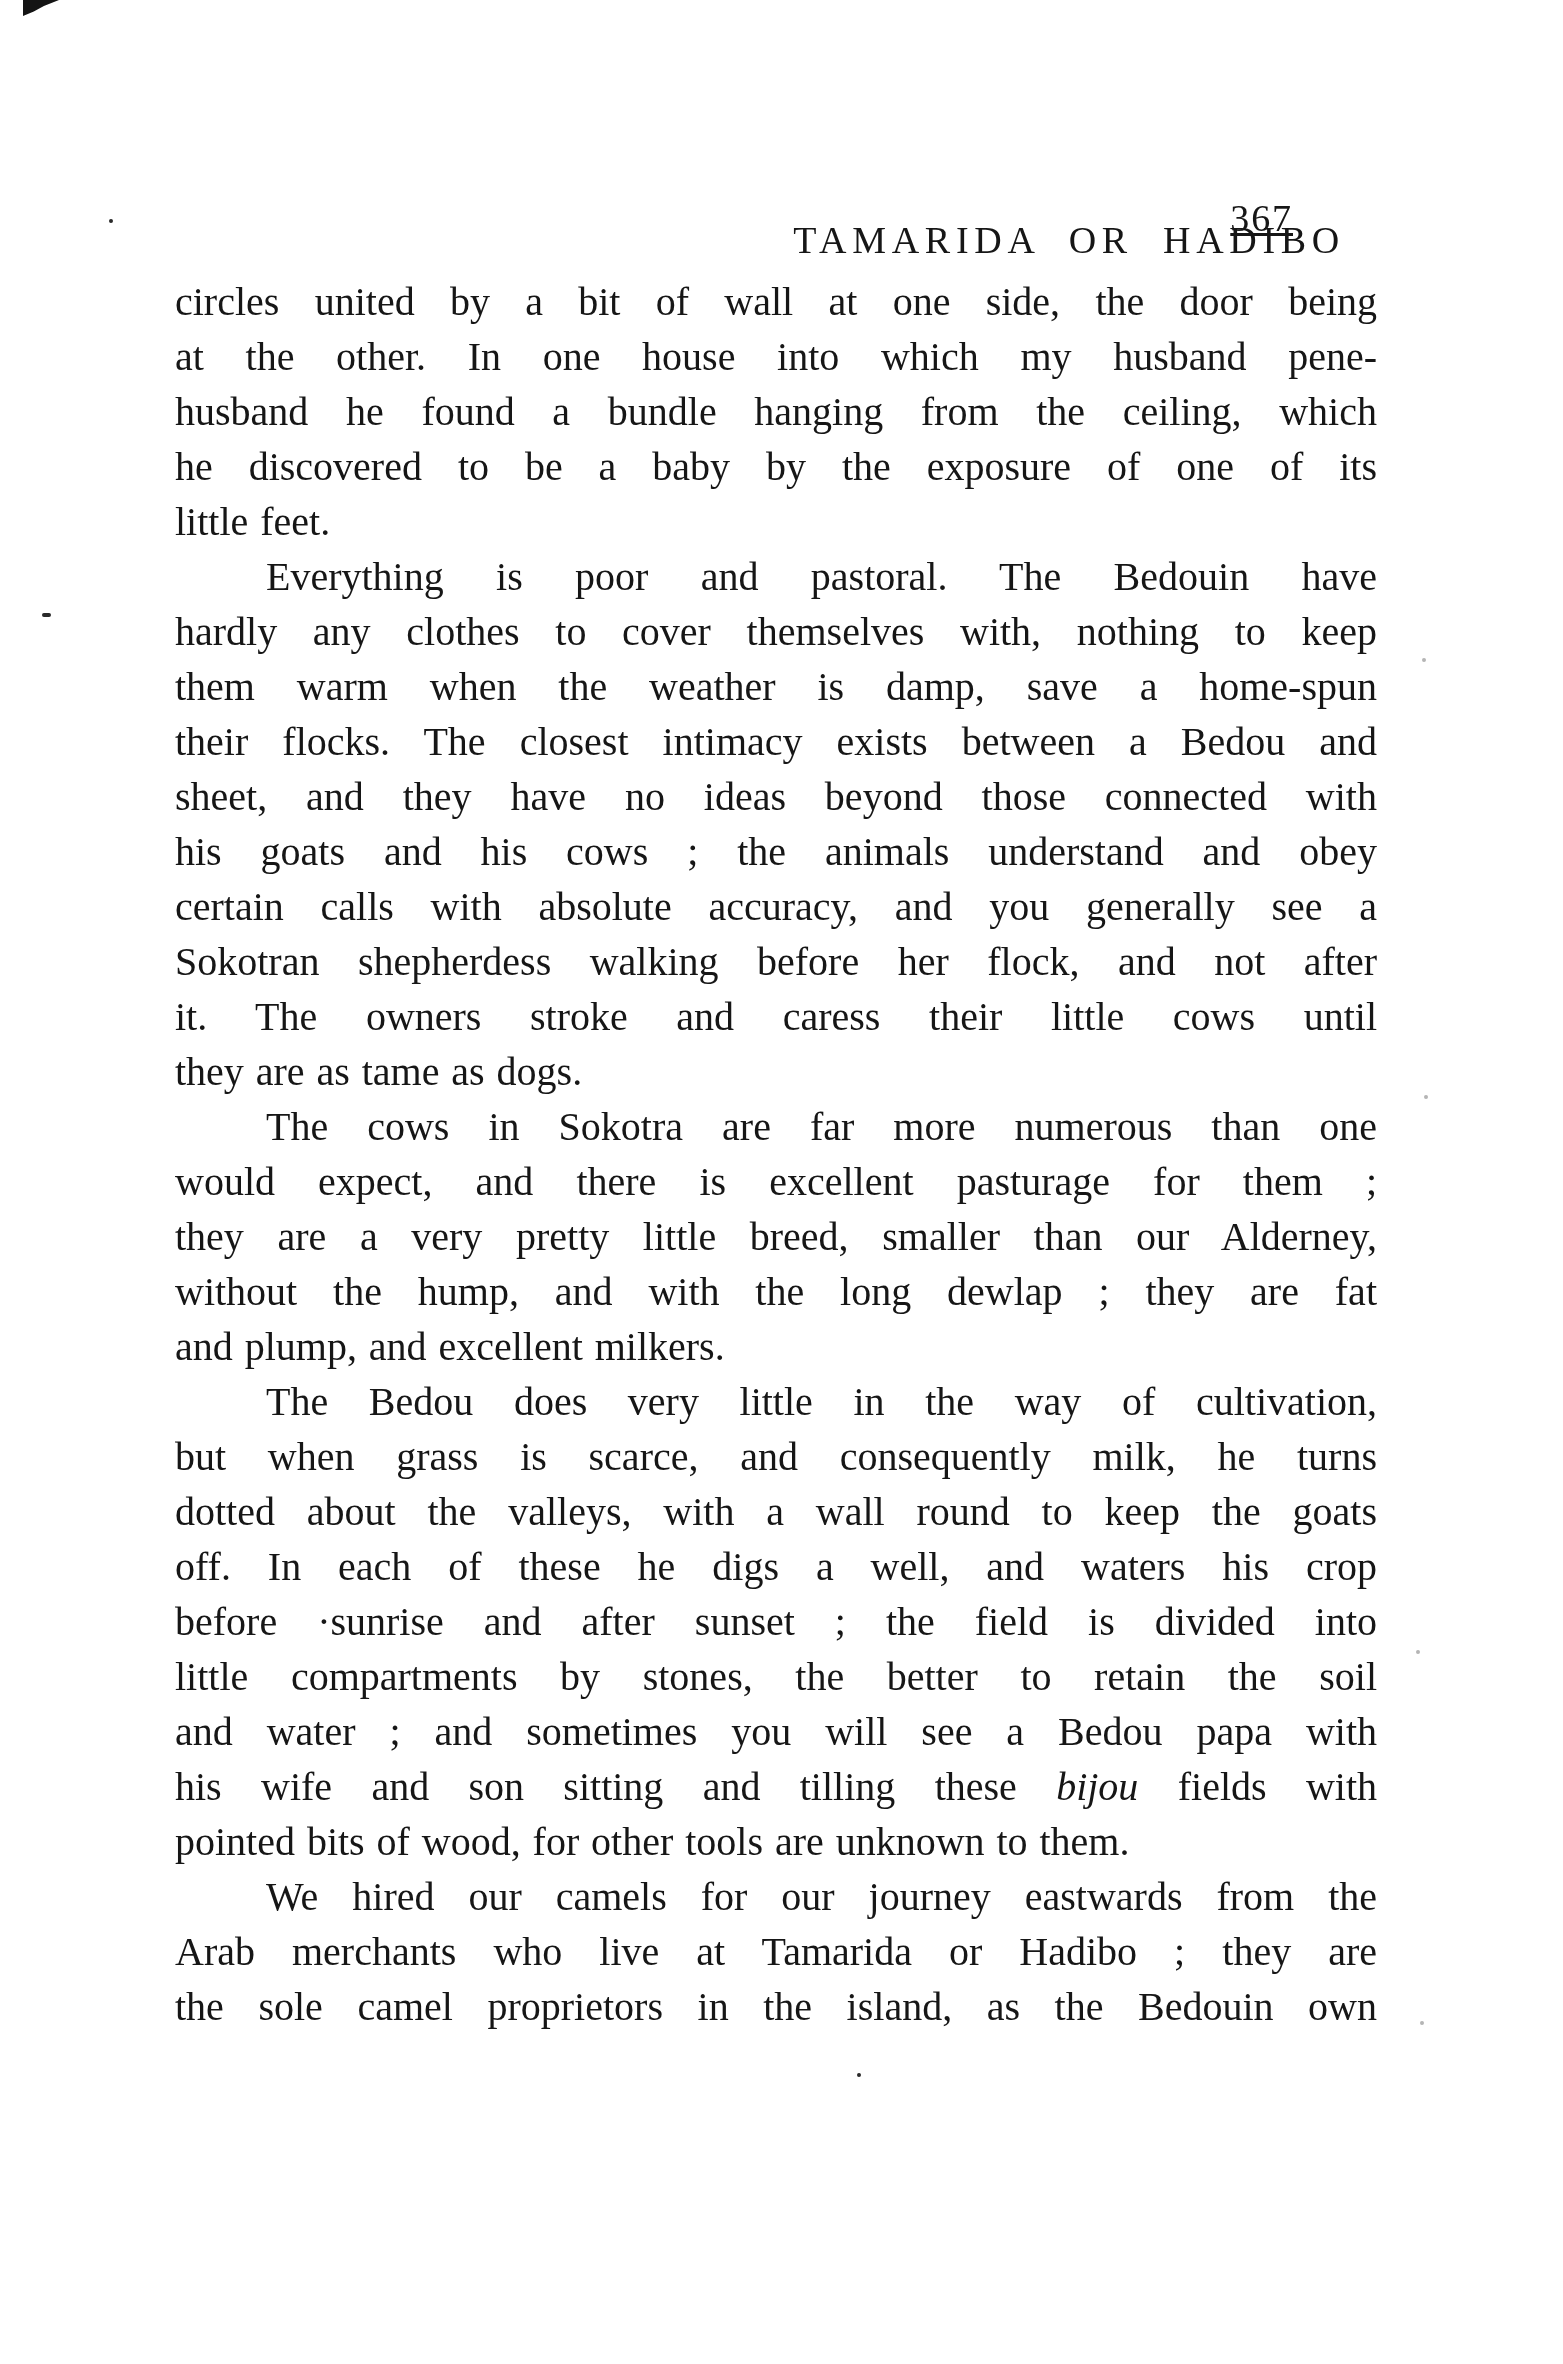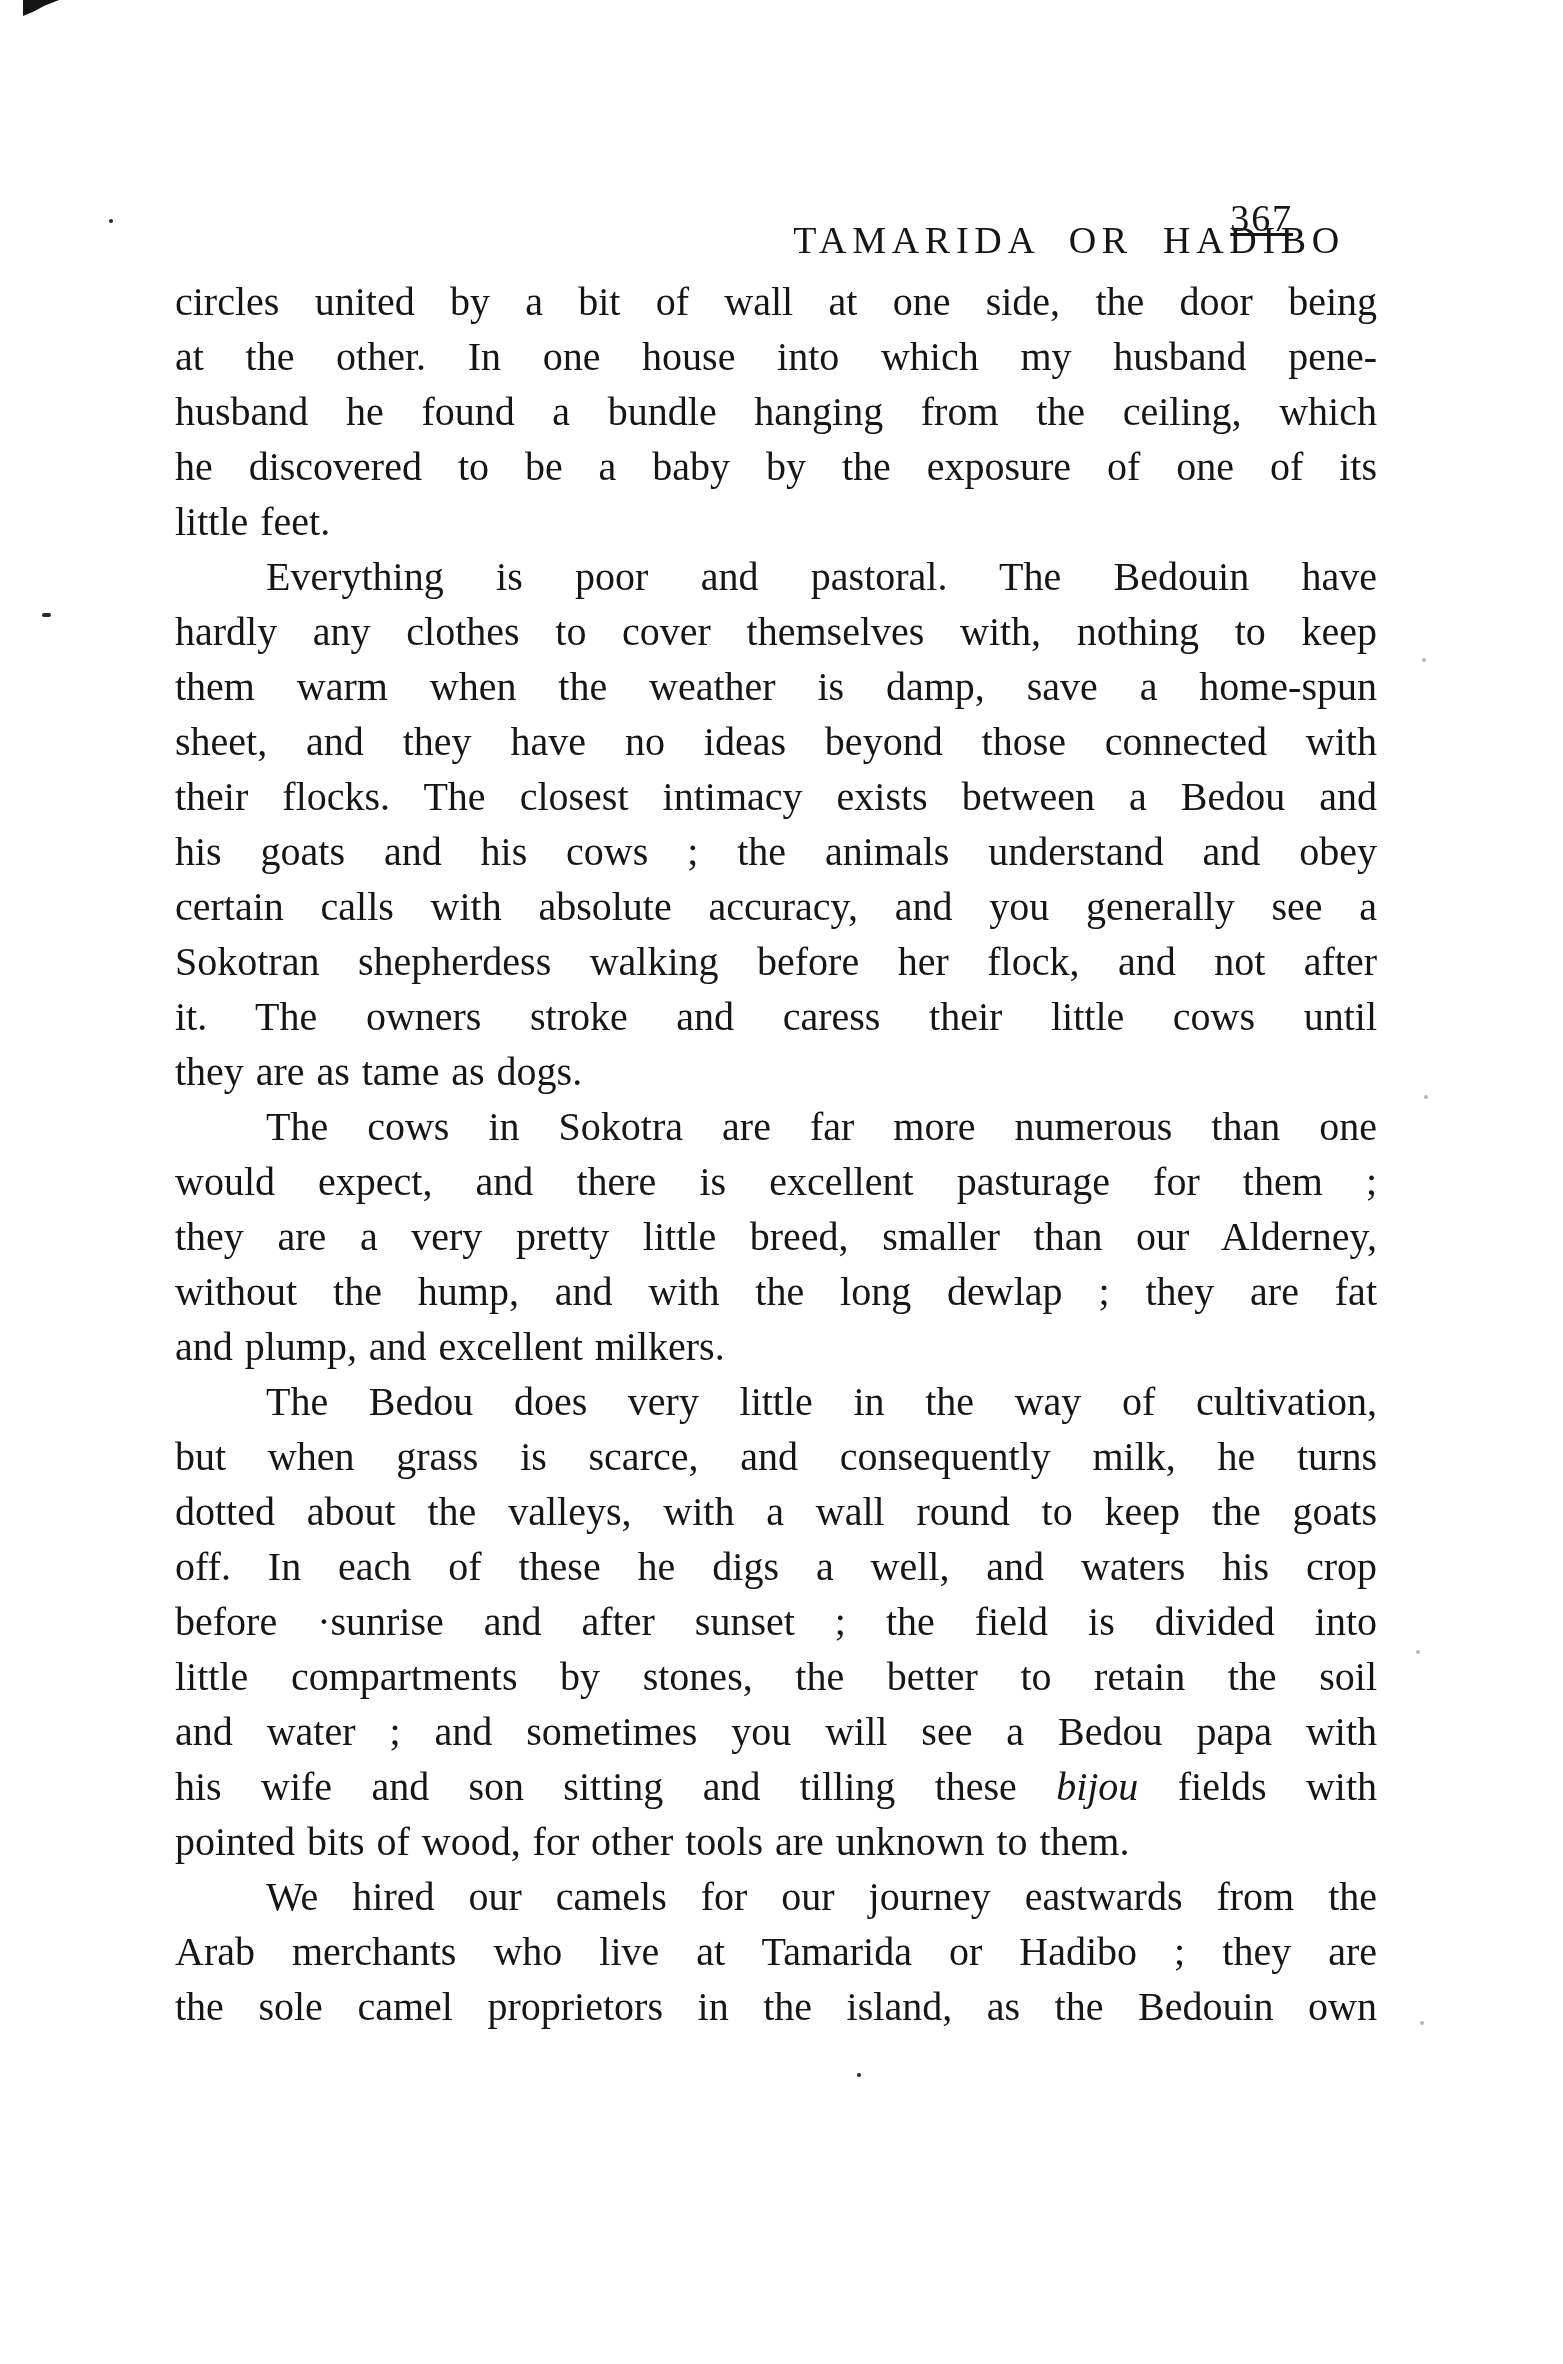--- a/index.html
+++ b/index.html
@@ -99,22 +99,22 @@
         <div class="line">circles united by a bit of wall at one side, the door being</div>
         <div class="line">at the other.  In one house into which my husband pene-</div>
         <div class="line">husband he found a bundle hanging from the ceiling, which</div>
         <div class="line">he discovered to be a baby by the exposure of one of its</div>
         <div class="line para-end">little feet.</div>
       </div>
       <div class="paragraph">
         <div class="line first-line">Everything is poor and pastoral.  The Bedouin have</div>
         <div class="line">hardly any clothes to cover themselves with, nothing to keep</div>
         <div class="line">them warm when the weather is damp, save a home-spun</div>
+        <div class="line">their flocks.  The closest intimacy exists between a Bedou and</div>
         <div class="line">sheet, and they have no ideas beyond those connected with</div>
-        <div class="line">their flocks.  The closest intimacy exists between a Bedou and</div>
         <div class="line">his goats and his cows ; the animals understand and obey</div>
         <div class="line">certain calls with absolute accuracy, and you generally see a</div>
         <div class="line">Sokotran shepherdess walking before her flock, and not after</div>
         <div class="line">it.  The owners stroke and caress their little cows until</div>
         <div class="line para-end">they are as tame as dogs.</div>
       </div>
       <div class="paragraph">
         <div class="line first-line">The cows in Sokotra are far more numerous than one</div>
         <div class="line">would expect, and there is excellent pasturage for them ;</div>
         <div class="line">they are a very pretty little breed, smaller than our Alderney,</div>

